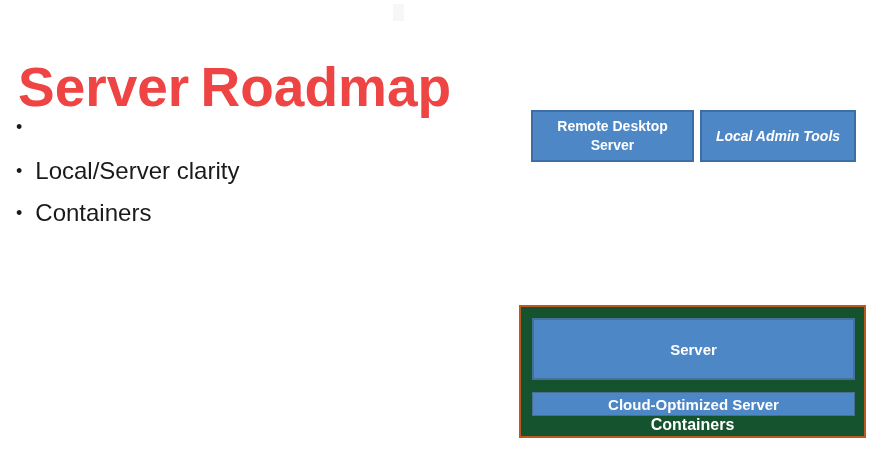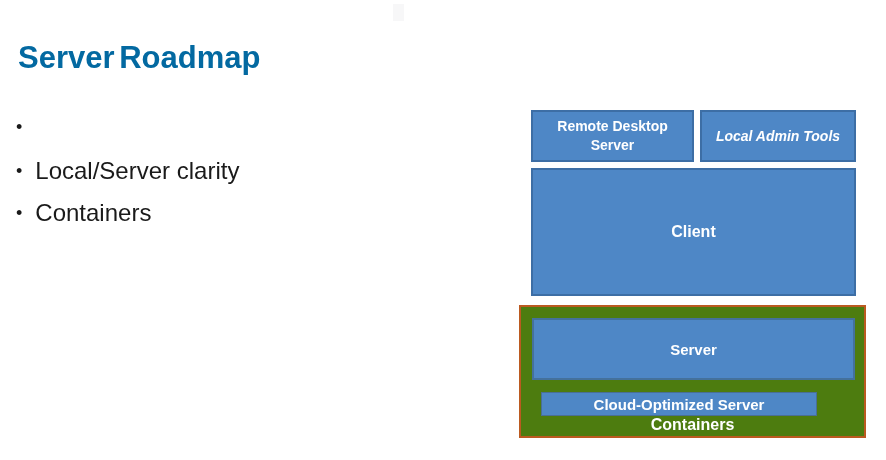--- a/index.html
+++ b/index.html
@@ -21,23 +21,23 @@
     left: 393px;
     top: 4px;
     width: 11px;
     height: 17px;
     background: #f7f7f8;
   }
   .title {
     position: absolute;
     left: 18px;
     top: 20px;
-    font-size: 31px;
+    font-size: 55px;
     line-height: 1.1;
-    color: #0369a1;
+    color: #ef4444;
     letter-spacing: 0px;
     word-spacing: -4px;
   }
   .bullets {
     position: absolute;
     left: 16px;
     top: 108px;
     margin: 0;
     padding: 0;
     list-style: none;
@@ -85,32 +85,32 @@
   .box-client {
     left: 531px; top: 168px;
     width: 325px; height: 128px;
     font-size: 16px;
   }
   .orange-group {
     position: absolute;
     box-sizing: border-box;
     left: 519px; top: 305px;
     width: 347px; height: 133px;
-    background: #4d7c0f;
+    background: #14532d;
     border: 2px solid #bb5a20;
   }
   .box-server {
     left: 11px; top: 11px;
     width: 323px; height: 62px;
     font-size: 15px;
     border-color: #44719c;
   }
   .box-cloud {
-    left: 20px; top: 85px;
-    width: 276px; height: 24px;
+    left: 11px; top: 85px;
+    width: 323px; height: 24px;
     font-size: 15px;
     border: 1px solid #4a6f94;
   }
   .containers-label {
     position: absolute;
     left: 0; top: 109px;
     width: 100%;
     text-align: center;
     color: #ffffff;
     font-weight: bold;
@@ -137,21 +137,20 @@
     <li>
       <span class="bullet-dot">•</span>
       <span>Containers</span>
     </li>
   </ul>
 
   <div class="box box-lat">Local Admin Tools</div>
 
   <div class="box box-rds">Remote Desktop Server</div>
 
-  <div class="box box-client">Client</div>
 
   <div class="orange-group">
     <div class="box box-server">Server</div>
     <div class="box box-cloud">Cloud-Optimized Server</div>
     <div class="containers-label">Containers</div>
   </div>
 
 </div>
 
 </body></html>

